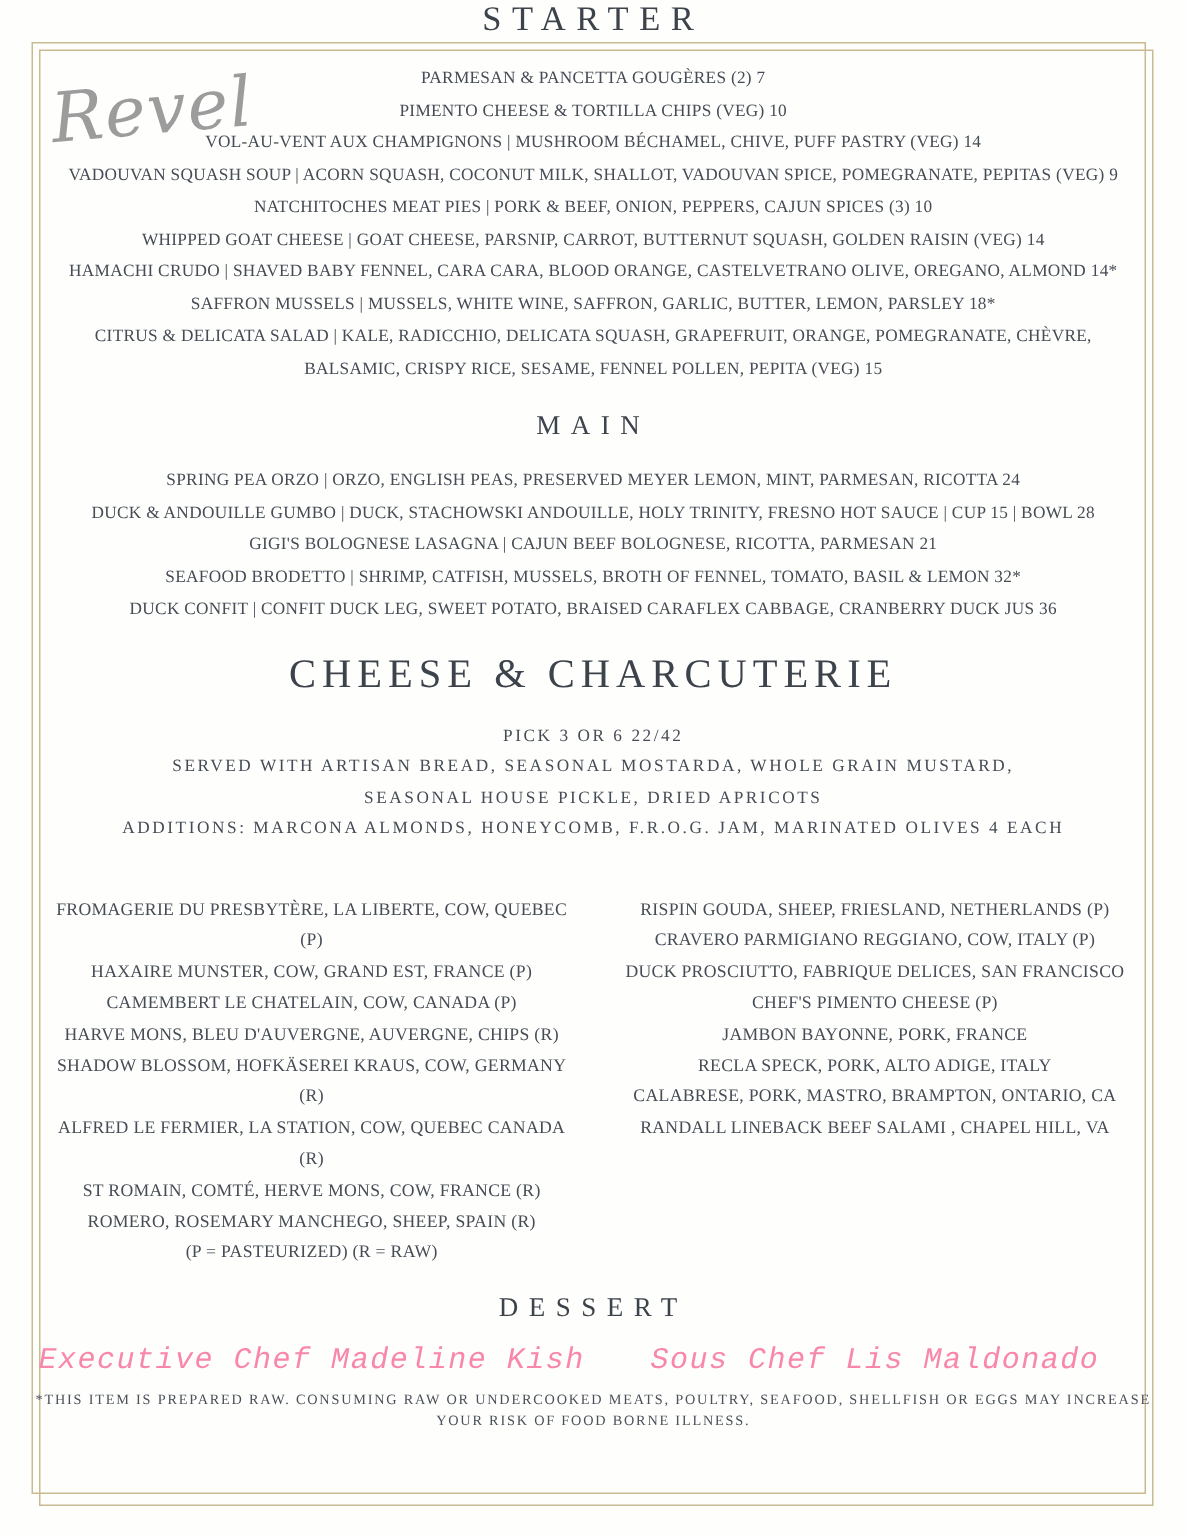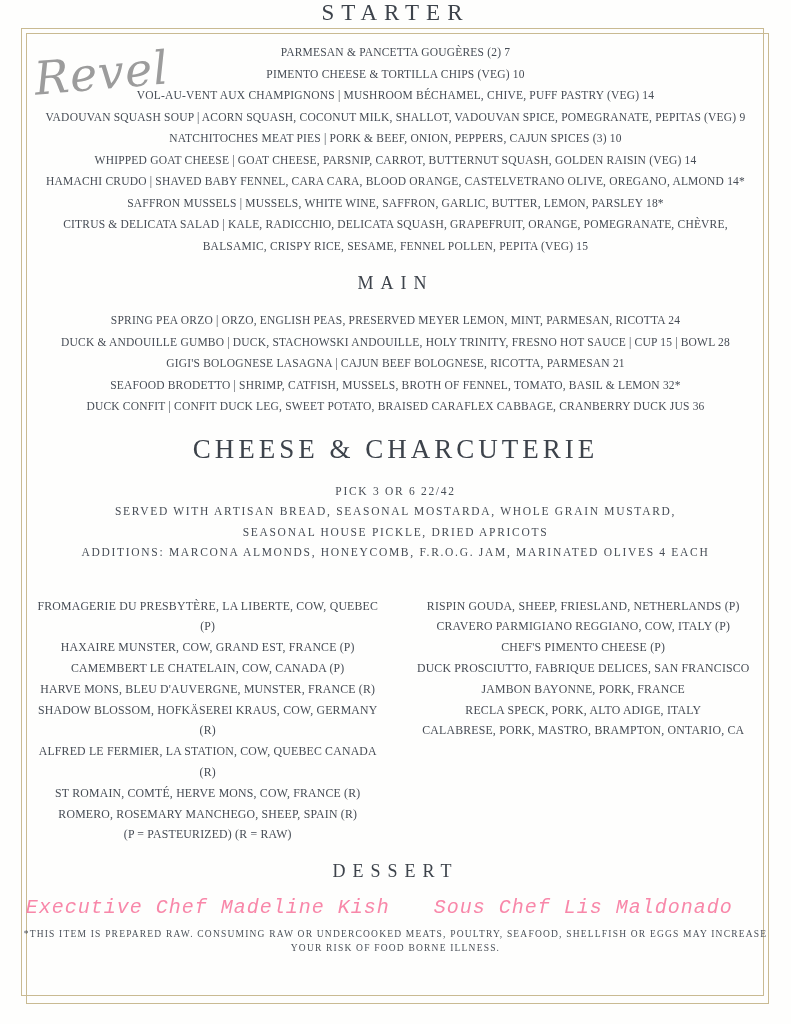--- a/index.html
+++ b/index.html
@@ -155,36 +155,37 @@
           <li class="menu-line">SERVED WITH ARTISAN BREAD, SEASONAL MOSTARDA, WHOLE GRAIN MUSTARD,</li>
           <li class="menu-line">SEASONAL HOUSE PICKLE, DRIED APRICOTS</li>
           <li class="menu-line">ADDITIONS: MARCONA ALMONDS, HONEYCOMB, F.R.O.G. JAM, MARINATED OLIVES   4 EACH</li>
         </ul>
       <div class="cheese-columns">
         <ul class="menu-list cheese-col">
 
         <li class="menu-line">FROMAGERIE DU PRESBYTÈRE, LA LIBERTE, COW, QUEBEC (P)</li>
             <li class="menu-line">HAXAIRE MUNSTER, COW, GRAND EST, FRANCE (P)</li>
             <li class="menu-line">CAMEMBERT LE CHATELAIN, COW, CANADA (P)</li>
-            <li class="menu-line">HARVE MONS, BLEU D'AUVERGNE, MUNSTER, FRANCE (R)</li>
+            <li class="menu-line">HARVE MONS, BLEU D'AUVERGNE, AUVERGNE, CHIPS (R)</li>
             <li class="menu-line">SHADOW BLOSSOM, HOFKÄSEREI KRAUS, COW, GERMANY (R)</li>
             <li class="menu-line">ALFRED LE FERMIER, LA STATION, COW, QUEBEC CANADA (R)</li>
             <li class="menu-line">ST ROMAIN, COMTÉ, HERVE MONS, COW, FRANCE (R)</li>
             <li class="menu-line">ROMERO, ROSEMARY MANCHEGO, SHEEP, SPAIN (R)</li>
             <li class="menu-line">(P = PASTEURIZED) (R = RAW)</li>
           </ul>
         <ul class="menu-list cheese-col">
 
         <li class="menu-line">RISPIN GOUDA, SHEEP, FRIESLAND, NETHERLANDS (P)</li>
             <li class="menu-line">CRAVERO PARMIGIANO REGGIANO, COW, ITALY (P)</li>
+            <li class="menu-line">DUCK PROSCIUTTO, FABRIQUE DELICES, SAN FRANCISCO</li>
             <li class="menu-line">CHEF'S PIMENTO CHEESE (P)</li>
-            <li class="menu-line">DUCK PROSCIUTTO, FABRIQUE DELICES, SAN FRANCISCO</li>
             <li class="menu-line">JAMBON BAYONNE, PORK, FRANCE</li>
             <li class="menu-line">RECLA SPECK, PORK, ALTO ADIGE, ITALY</li>
             <li class="menu-line">CALABRESE, PORK, MASTRO, BRAMPTON, ONTARIO, CA</li>
+            <li class="menu-line">RANDALL LINEBACK BEEF SALAMI , CHAPEL HILL, VA</li>
           </ul>
       </div>
     </section>
 
     <section>
       <h1 class="section-title t-big dessert-title">DESSERT</h1>
     </section>
 
     <div class="chefs-row">
       <div class="chef-name">Executive Chef Madeline Kish</div>

